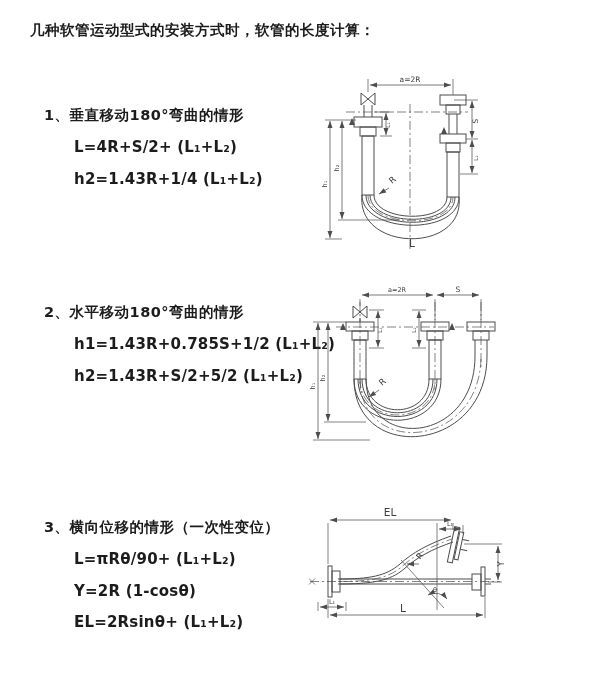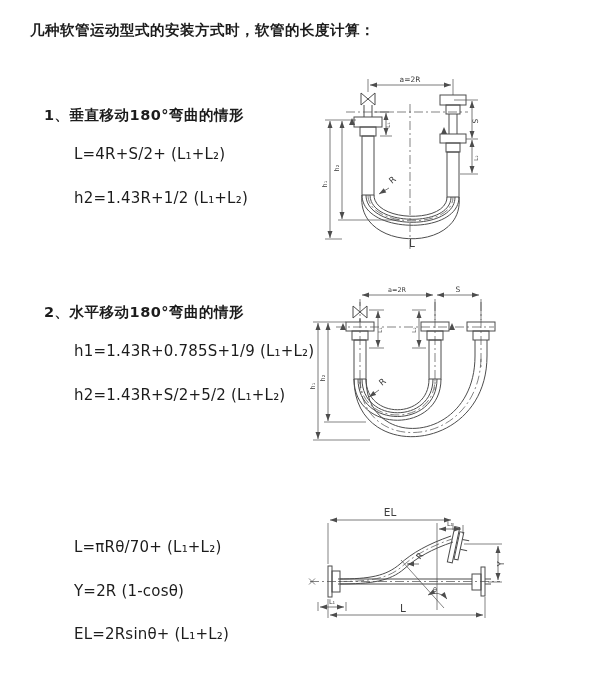--- a/index.html
+++ b/index.html
@@ -8,21 +8,21 @@
     position:relative;width:600px;height:675px;background:var(--bg);
     font-family:"DejaVu Sans","Liberation Sans",sans-serif;color:var(--ink);
     overflow:hidden;
   }
   .title{
     position:absolute;left:30px;top:21px;font-size:14.5px;font-weight:600;
     letter-spacing:0.5px;white-space:pre;
   }
   .section{position:absolute;left:44px;}
   .heading{font-size:14.5px;font-weight:600;margin:0 0 9px 0;letter-spacing:0.5px;}
-  .formula{font-size:15px;font-weight:400;margin:16px 0 0 30px;line-height:27.5px;white-space:pre;letter-spacing:0.2px;}
+  .formula{font-size:15px;font-weight:700;margin:4px 0 0 30px;line-height:27.5px;white-space:pre;letter-spacing:0.2px;}
   .sec1{top:106px;} .sec2{top:303px;} .sec3{top:518px;}
   .diagram{position:absolute;}
   .d1{left:308px;top:62px;} .d2{left:308px;top:282px;} .d3{left:298px;top:500px;}
 
   svg line, svg path, svg rect, svg polygon{stroke:var(--line);fill:none;stroke-width:1;}
   svg .thin{stroke-width:0.7;}
   svg .dim{stroke-width:0.75;}
   svg .cl{stroke-width:0.7;stroke-dasharray:9 3 2 3;}
   svg .solid{fill:var(--line);stroke:none;}
   svg .mk{fill:var(--line);stroke:none;}
@@ -39,31 +39,32 @@
 </head>
 <body>
 
 <div class="page">
 
   <div class="title">几种软管运动型式的安装方式时，软管的长度计算：</div>
 
   <div class="section sec1">
     <p class="heading">1、垂直移动180°弯曲的情形</p>
     <p class="formula">L=4R+S/2+ (L₁+L₂)</p>
-    <p class="formula">h2=1.43R+1/2 (L₁+L₂)</p>
+    <p class="formula">h2=1.43R+1/4 (L₁+L₂)</p>
   </div>
 
   <div class="section sec2">
     <p class="heading">2、水平移动180°弯曲的情形</p>
-    <p class="formula">h1=1.43R+0.785S+1/9 (L₁+L₂)</p>
+    <p class="formula">h1=1.43R+0.785S+1/2 (L₁+L₂)</p>
     <p class="formula">h2=1.43R+S/2+5/2 (L₁+L₂)</p>
   </div>
 
   <div class="section sec3">
-    <p class="formula">L=πRθ/70+ (L₁+L₂)</p>
+    <p class="heading">3、横向位移的情形（一次性变位）</p>
+    <p class="formula">L=πRθ/90+ (L₁+L₂)</p>
     <p class="formula">Y=2R (1-cosθ)</p>
     <p class="formula">EL=2Rsinθ+ (L₁+L₂)</p>
   </div>
 
   <svg id="d1" class="diagram d1" width="290" height="195" viewBox="0 0 290 195">
     <defs>
       <marker id="ar1" viewBox="0 0 8 6" markerWidth="8" markerHeight="6" refX="7.5" refY="3" orient="auto-start-reverse" markerUnits="userSpaceOnUse">
         <path class="mk" d="M0.5,0.5 L7.5,3 L0.5,5.5 Z"></path>
       </marker>
       <pattern id="hp1" width="3.5" height="3.5" patternUnits="userSpaceOnUse">

